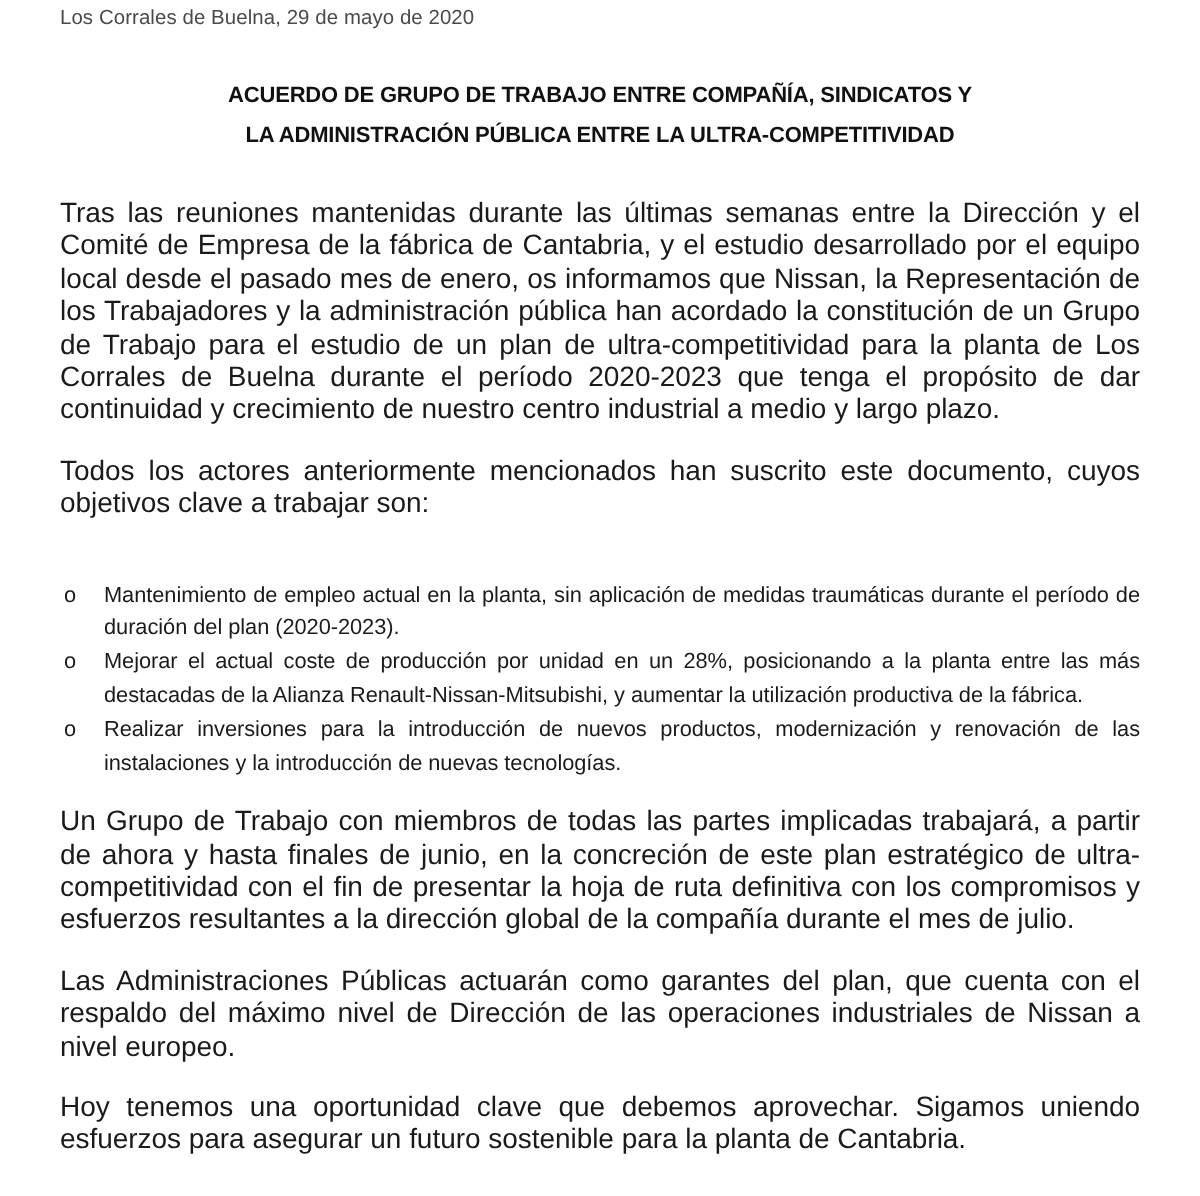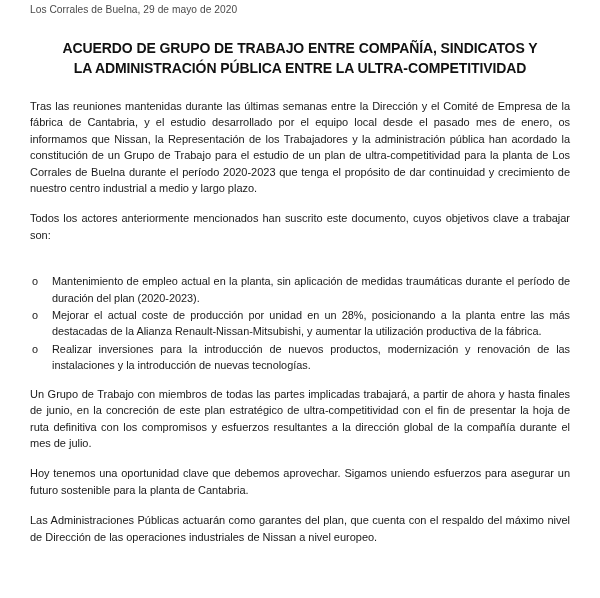--- a/index.html
+++ b/index.html
@@ -33,35 +33,35 @@
     color: #4a4a4a;
     letter-spacing: 0.05px;
     white-space: nowrap;
   }
   .doc-title {
     position: absolute;
     left: 26px;
     right: 26px;
     top: 38px;
     text-align: center;
-    font-size: 14px;
+    font-size: 11px;
     line-height: 20px;
     font-weight: bold;
     color: #111111;
     letter-spacing: -0.1px;
   }
   .body-block {
     position: absolute;
     left: 30px;
     top: 98px;
     width: 540px;
   }
   p.para {
     margin: 0 0 14px 0;
-    font-size: 11px;
+    font-size: 14px;
     line-height: 16.4px;
     text-align: justify;
     text-justify: inter-word;
     color: #1a1a1a;
     letter-spacing: -0.02px;
   }
   p.para.tight {
     margin-bottom: 20px;
   }
   ul.bullets {
@@ -123,19 +123,19 @@
         <span>Mejorar el actual coste de producción por unidad en un 28%, posicionando a la planta entre las más destacadas de la Alianza Renault-Nissan-Mitsubishi, y aumentar la utilización productiva de la fábrica.</span>
       </li>
       <li>
         <span class="marker">o</span>
         <span>Realizar inversiones para la introducción de nuevos productos, modernización y renovación de las instalaciones y la introducción de nuevas tecnologías.</span>
       </li>
     </ul>
 
     <p class="para">Un Grupo de Trabajo con miembros de todas las partes implicadas trabajará, a partir de ahora y hasta finales de junio, en la concreción de este plan estratégico de ultra-competitividad con el fin de presentar la hoja de ruta definitiva con los compromisos y esfuerzos resultantes a la dirección global de la compañía durante el mes de julio.</p>
 
+    <p class="para">Las Administraciones Públicas actuarán como garantes del plan, que cuenta con el respaldo del máximo nivel de Dirección de las operaciones industriales de Nissan a nivel europeo.</p>
+
     <p class="para">Hoy tenemos una oportunidad clave que debemos aprovechar. Sigamos uniendo esfuerzos para asegurar un futuro sostenible para la planta de Cantabria.</p>
-
-    <p class="para">Las Administraciones Públicas actuarán como garantes del plan, que cuenta con el respaldo del máximo nivel de Dirección de las operaciones industriales de Nissan a nivel europeo.</p>
 
   </div>
 
 </div>
 
 </body></html>

